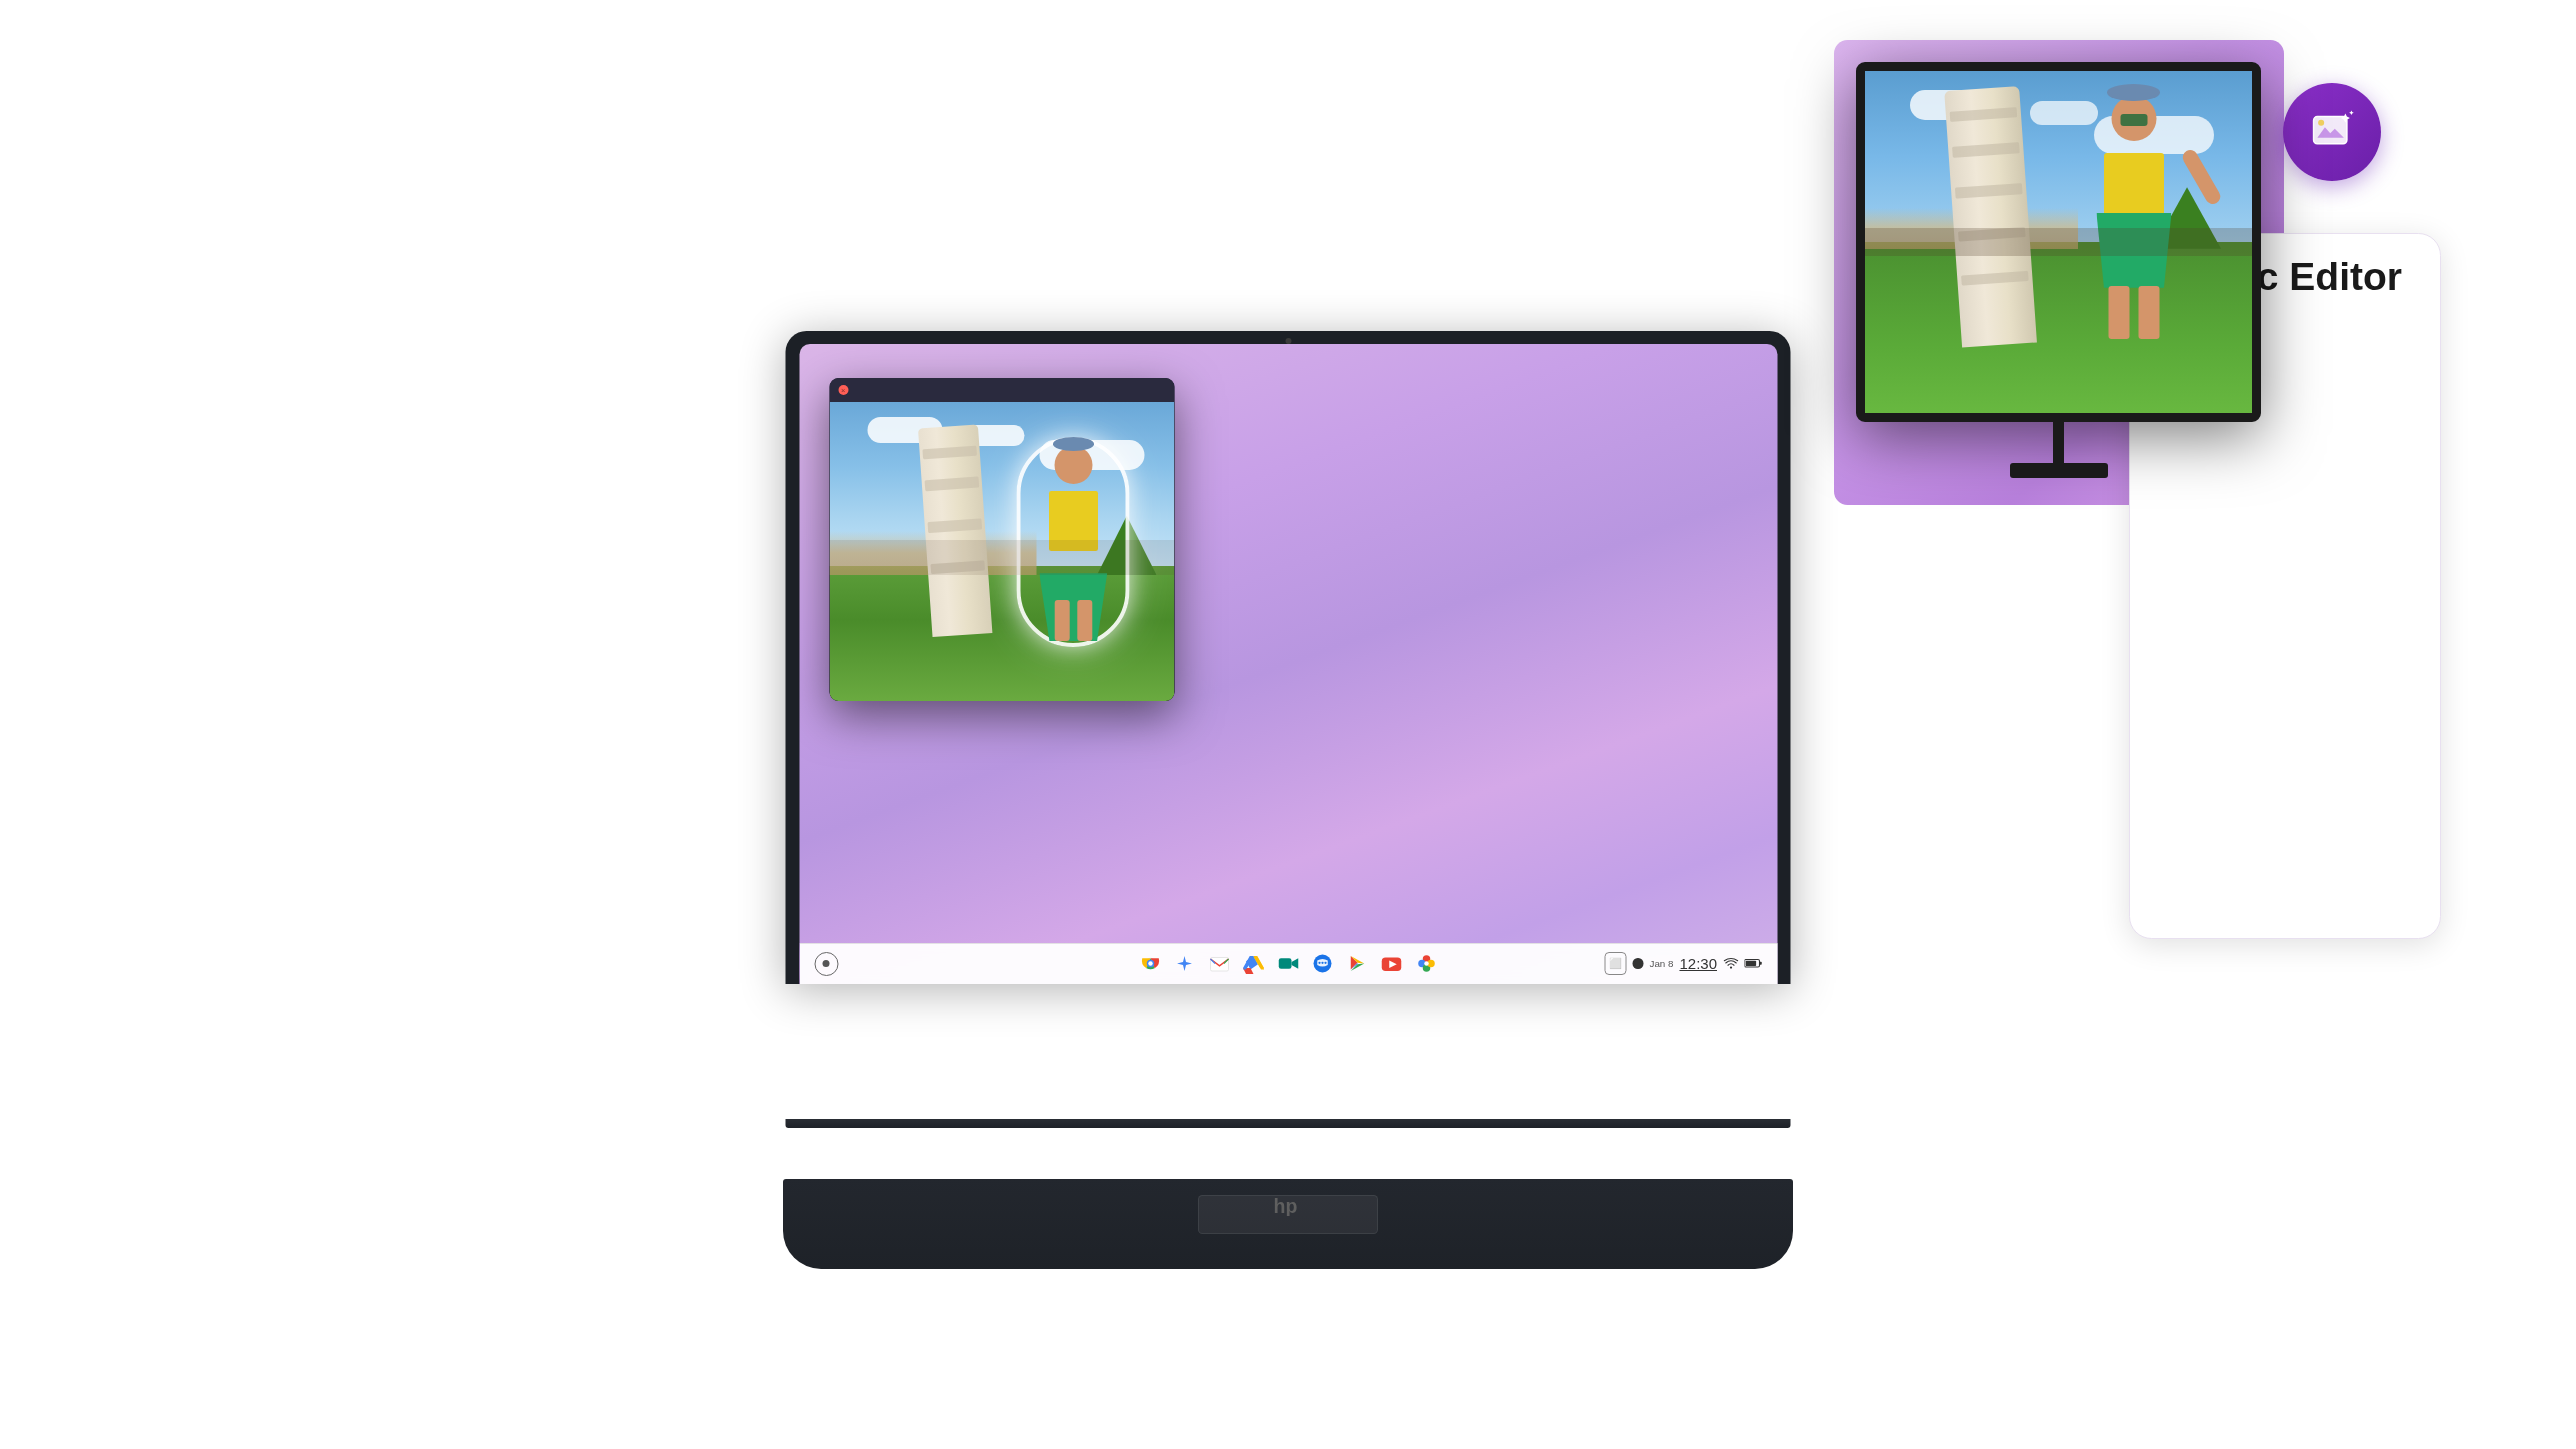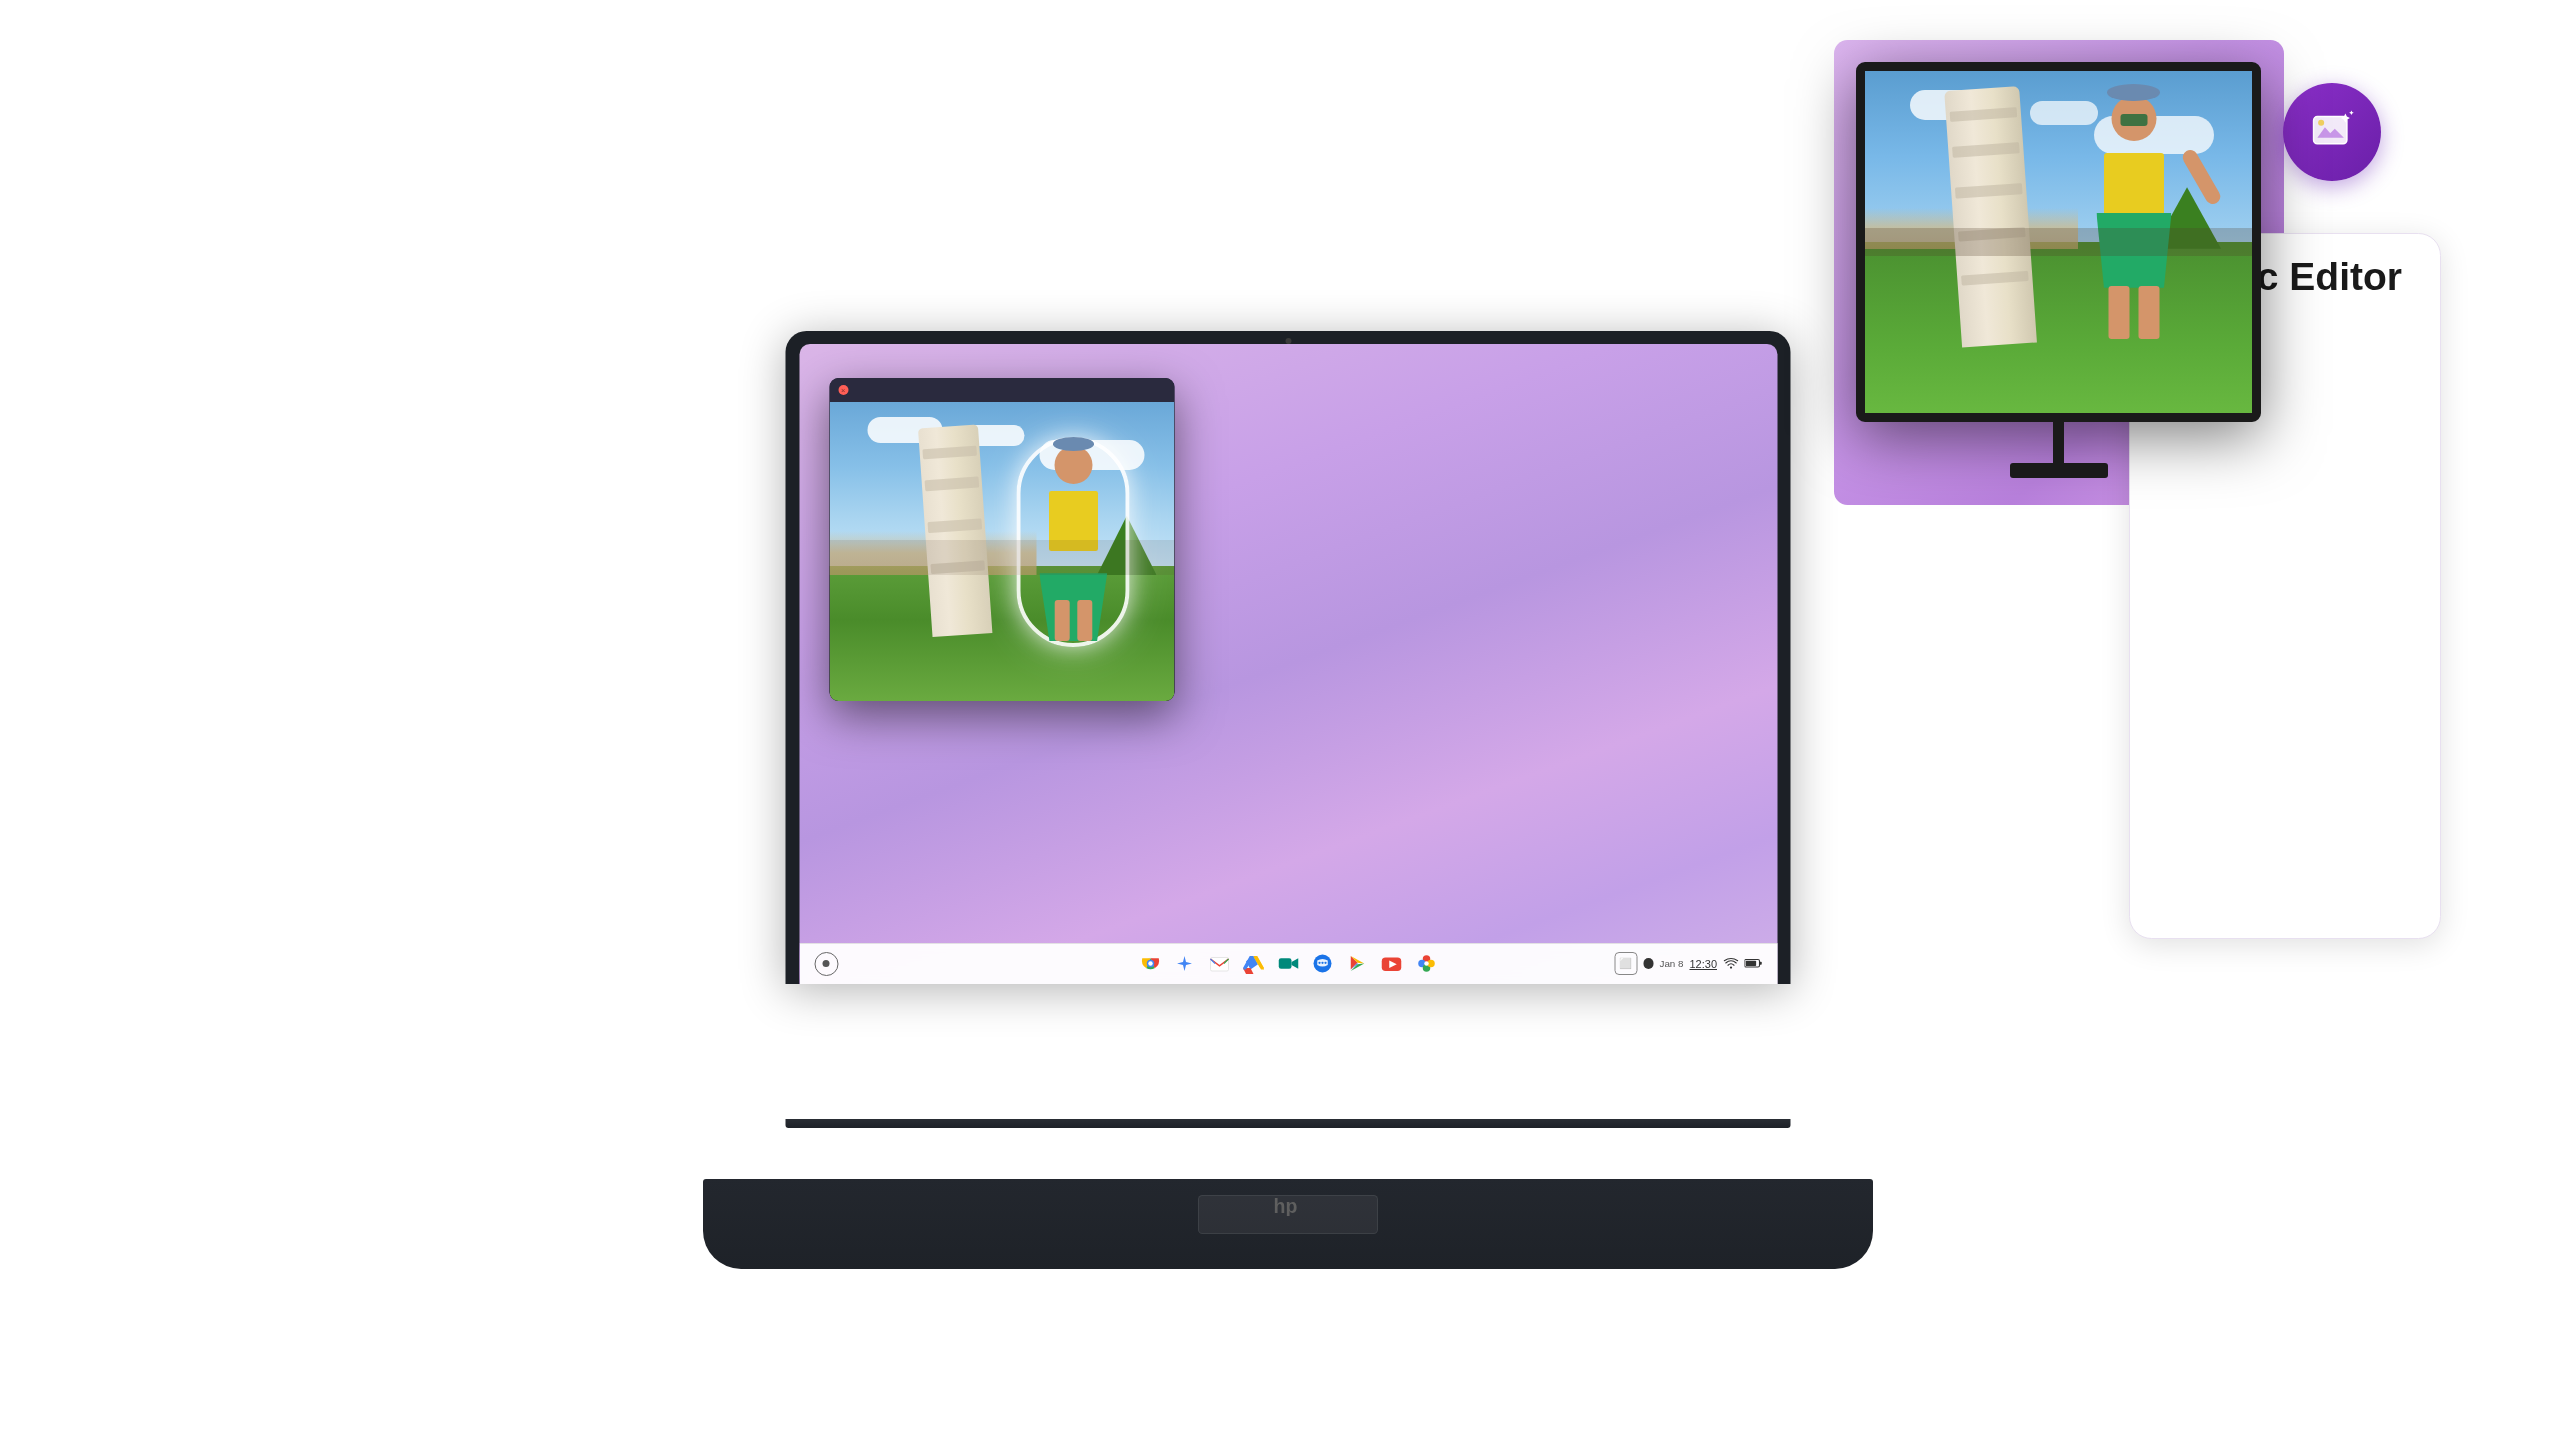--- a/index.html
+++ b/index.html
@@ -398,21 +398,21 @@
       height: 98px;
       background: linear-gradient(135deg, #8b2fc9, #6a1fa8);
       border-radius: 50%;
       display: flex;
       align-items: center;
       justify-content: center;
       box-shadow: 0 6px 22.5px rgba(100,30,180,0.4);
     }
 
     .time-text {
-      font-size: 11px;
+      font-size: 15px;
       font-weight: 500;
       color: #333;
       text-decoration: underline;
     }
 
     .date-text {
       font-size: 9.8px;
       color: #555;
     }
 
@@ -454,21 +454,21 @@
       position: relative;
       width: 100%;
       height: 100%;
     }
 
     .laptop-base-bottom {
       position: absolute;
       bottom: -150px;
       left: 50%;
       transform: translateX(-50%);
-      width: 1170px;
+      width: 1010px;
       height: 90px;
       background: linear-gradient(180deg, #23272e 0%, #1e2228 100%);
       border-radius: 3px 3px 38px 38px;
       display: flex;
       align-items: flex-start;
       justify-content: center;
       padding-top: 6px;
     }
 
   </style>

